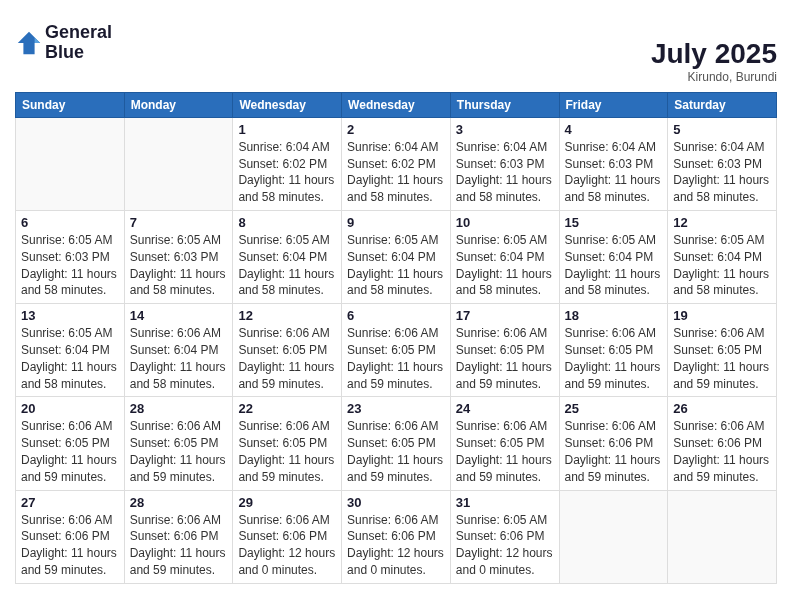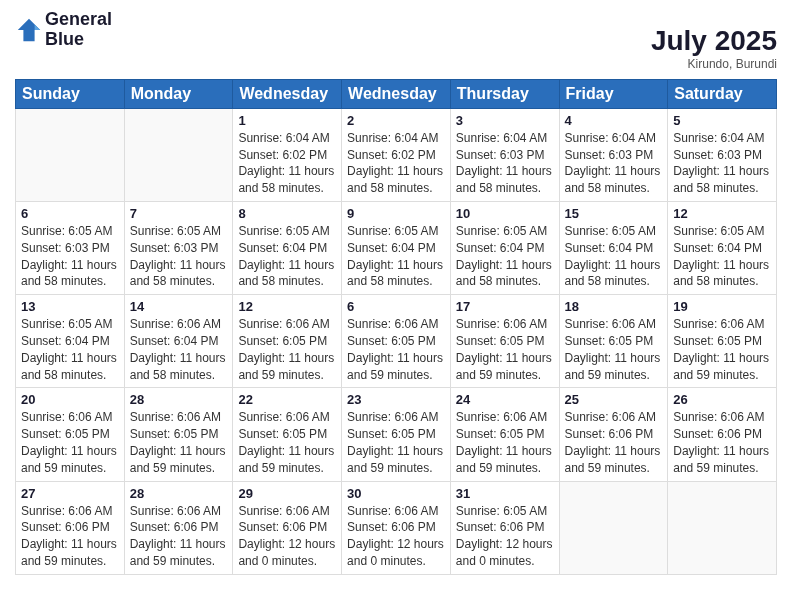--- a/index.html
+++ b/index.html
@@ -7,21 +7,21 @@
       font-family: Arial, sans-serif;
       background: #fff;
       width: 792px;
       min-height: 612px;
       padding: 0;
     }
     .page {
       width: 792px;
       min-height: 612px;
       background: #fff;
-      padding: 10px 15px 10px 15px;
+      padding: 23px 15px 10px 15px;
     }
     .header {
       display: flex;
       justify-content: space-between;
       align-items: flex-start;
       margin-bottom: 8px;
     }
     .logo {
       display: flex;
       align-items: center;
@@ -56,21 +56,21 @@
     }
     .calendar-table {
       width: 100%;
       border-collapse: collapse;
       border: 1px solid #ccc;
     }
     .calendar-table th {
       background-color: #2a6ebb;
       color: #fff;
       text-align: left;
-      font-size: 16px;
+      font-size: 12px;
       font-weight: bold;
       padding: 5px 6px;
       border: 1px solid #1e5a9e;
     }
     .calendar-table td {
       vertical-align: top;
       padding: 4px 5px;
       border: 1px solid #ddd;
       font-size: 10px;
       color: #333;

